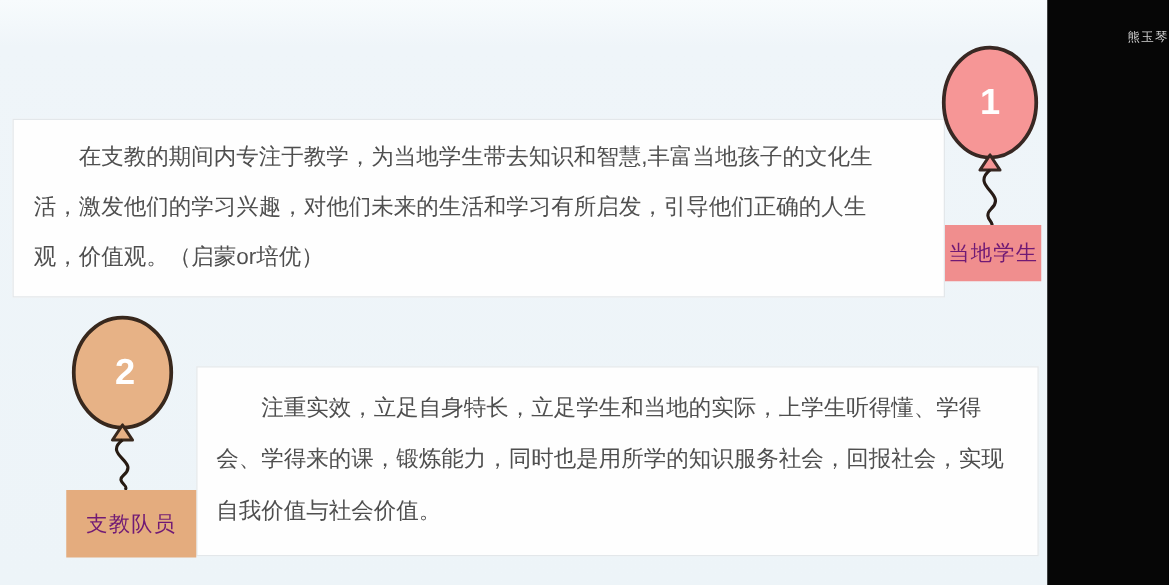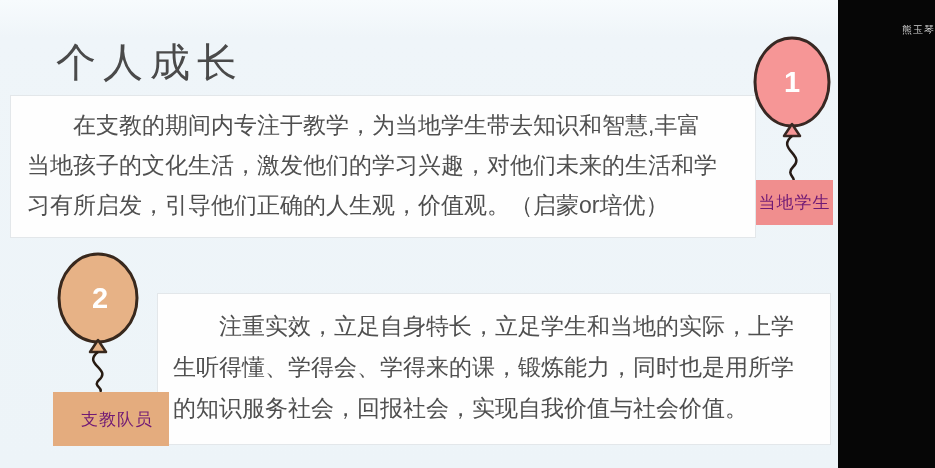--- a/index.html
+++ b/index.html
@@ -35,21 +35,21 @@
   }
   .textbox {
     position: absolute;
     background: #fefefe;
     border: 1px solid #e3e7ea;
     box-sizing: border-box;
     color: #4f4f4f;
   }
   .textbox p {
     margin: 0;
-    font-size: 23px;
+    font-size: 18px;
     line-height: 40px;
     text-indent: 2em;
     letter-spacing: 0px;
   }
   .box1 {
     left: 10px; top: 95px;
     width: 746px; height: 143px;
     padding: 9px 34px 0 16px;
   }
   .box2 {
@@ -83,21 +83,20 @@
   }
   .tag1 {
     left: 756px; top: 180px;
     width: 77px; height: 45px;
     background: #f08e8e;
   }
   .tag2 {
     left: 53px; top: 392px;
     width: 104px; height: 54px;
     background: #e4ac7e;
-    padding-left: 12px;
   }
   
   .video-panel {
     position: absolute;
     left: 838px; top: 0;
     width: 97px; height: 468px;
     background: #060606;
   }
   .participant-name {
     position: absolute;
@@ -109,21 +108,20 @@
     color: #cfcfcf;
   }
 </style>
 </head>
 <body>
 
 <div class="stage">
 
   <div class="slide">
 
-    <h1 class="slide-title">个人成长</h1>
 
     <div class="textbox box1">
       <p>在支教的期间内专注于教学，为当地学生带去知识和智慧,丰富当地孩子的文化生活，激发他们的学习兴趣，对他们未来的生活和学习有所启发，引导他们正确的人生观，价值观。（启蒙or培优）</p>
     </div>
 
     <div class="textbox box2">
       <p>注重实效，立足自身特长，立足学生和当地的实际，上学生听得懂、学得会、学得来的课，锻炼能力，同时也是用所学的知识服务社会，回报社会，实现自我价值与社会价值。</p>
     </div>
 
     <svg class="balloon-svg balloon-svg1" width="92" height="146" viewBox="0 0 92 146">

